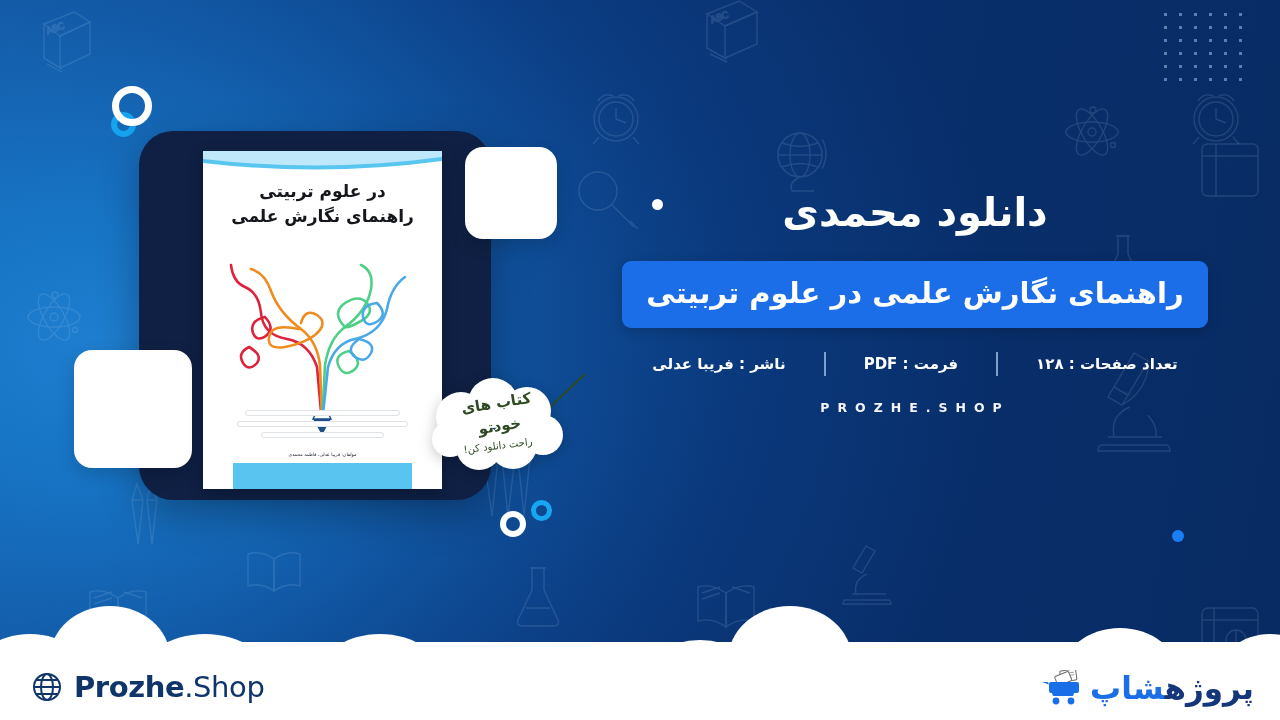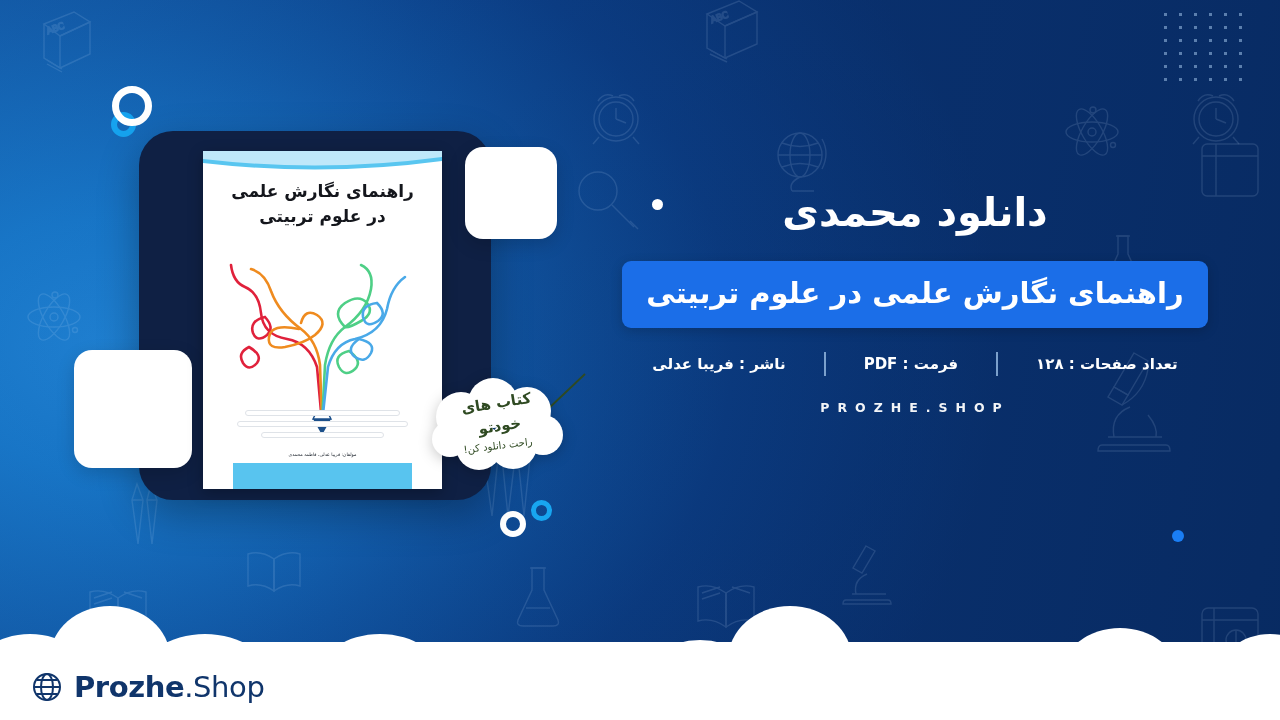--- a/index.html
+++ b/index.html
@@ -443,22 +443,22 @@
 
   <div class="sq sq-left"></div>
 
   <div class="book">
     <svg class="book-topwave" viewBox="0 0 239 26" preserveAspectRatio="none">
       <path d="M0 0 H239 V10 Q120 26 0 12 Z" fill="#59c6f0"></path>
       <path d="M0 0 H239 V6 Q120 22 0 8 Z" fill="#bfe8fa"></path>
     </svg>
 
     <div class="book-title">
+      <div>در علوم تربیتی</div>
       <div>راهنمای نگارش علمی</div>
-      <div>در علوم تربیتی</div>
     </div>
 
     <svg class="book-art" viewBox="0 0 227 190">
       <g fill="none" stroke-width="2.6" stroke-linecap="round">
         <path d="M113 176 L108 120 Q100 96 78 92 Q54 88 52 66 Q50 46 36 40 Q24 35 22 18" stroke="#e0213b"></path>
         <path d="M56 70 q-16 4 -12 16 q4 10 14 2 q8 -7 -2 -18" stroke="#e0213b"></path>
         <path d="M40 100 q-12 6 -6 16 q6 9 14 0 q6 -8 -8 -16" stroke="#e0213b"></path>
         <path d="M113 176 L111 118 Q108 94 92 82 Q70 66 62 44 Q56 26 42 22" stroke="#ef8b1f"></path>
         <path d="M90 82 q-28 -6 -30 8 q-2 13 16 10 q20 -4 30 -12 q14 -12 2 -20 q-12 -7 -16 8" stroke="#ef8b1f"></path>
         <path d="M113 176 L116 118 Q120 92 136 80 Q158 64 162 42 Q165 24 152 18" stroke="#4ecf86"></path>
@@ -550,14 +550,30 @@
     <svg class="globe-icon" viewBox="0 0 30 30">
       <circle cx="15" cy="15" r="13" fill="none" stroke="#10356b" stroke-width="2"></circle>
       <ellipse cx="15" cy="15" rx="6" ry="13" fill="none" stroke="#10356b" stroke-width="2"></ellipse>
       <path d="M2 15 h26 M4.5 8 h21 M4.5 22 h21" stroke="#10356b" stroke-width="2" fill="none"></path>
     </svg>
     <div class="footer-logo-text">
       <span class="b">Prozhe</span><span class="n">.Shop</span>
     </div>
   </div>
 
+  <div class="footer-right">
+    <div class="pl-text">
+      <span class="dark">پروژه</span><span>شاپ</span>
+    </div>
+    <svg class="cart-icon" viewBox="0 0 44 36">
+      <g transform="rotate(-8 22 18)">
+        <rect x="22" y="1" width="16" height="11" rx="1.5" fill="#ffffff" stroke="#6a6a6a" stroke-width="1"></rect>
+        <path d="M24 4 h12 M24 6.5 h12 M24 9 h9" stroke="#9a9a9a" stroke-width="0.9"></path>
+        <rect x="17" y="4" width="15" height="10" rx="1.5" fill="#ffffff" stroke="#6a6a6a" stroke-width="1" transform="rotate(-14 24 9)"></rect>
+      </g>
+      <path d="M2 12 h6 l5 14 h20 l4 -10 h-24" fill="#1a6ee8"></path>
+      <rect x="9" y="12" width="30" height="11" rx="2" fill="#1a6ee8"></rect>
+      <circle cx="16" cy="31" r="3.4" fill="#1a6ee8"></circle>
+      <circle cx="31" cy="31" r="3.4" fill="#1a6ee8"></circle>
+    </svg>
+  </div>
 
 </div>
 
 </body></html>

